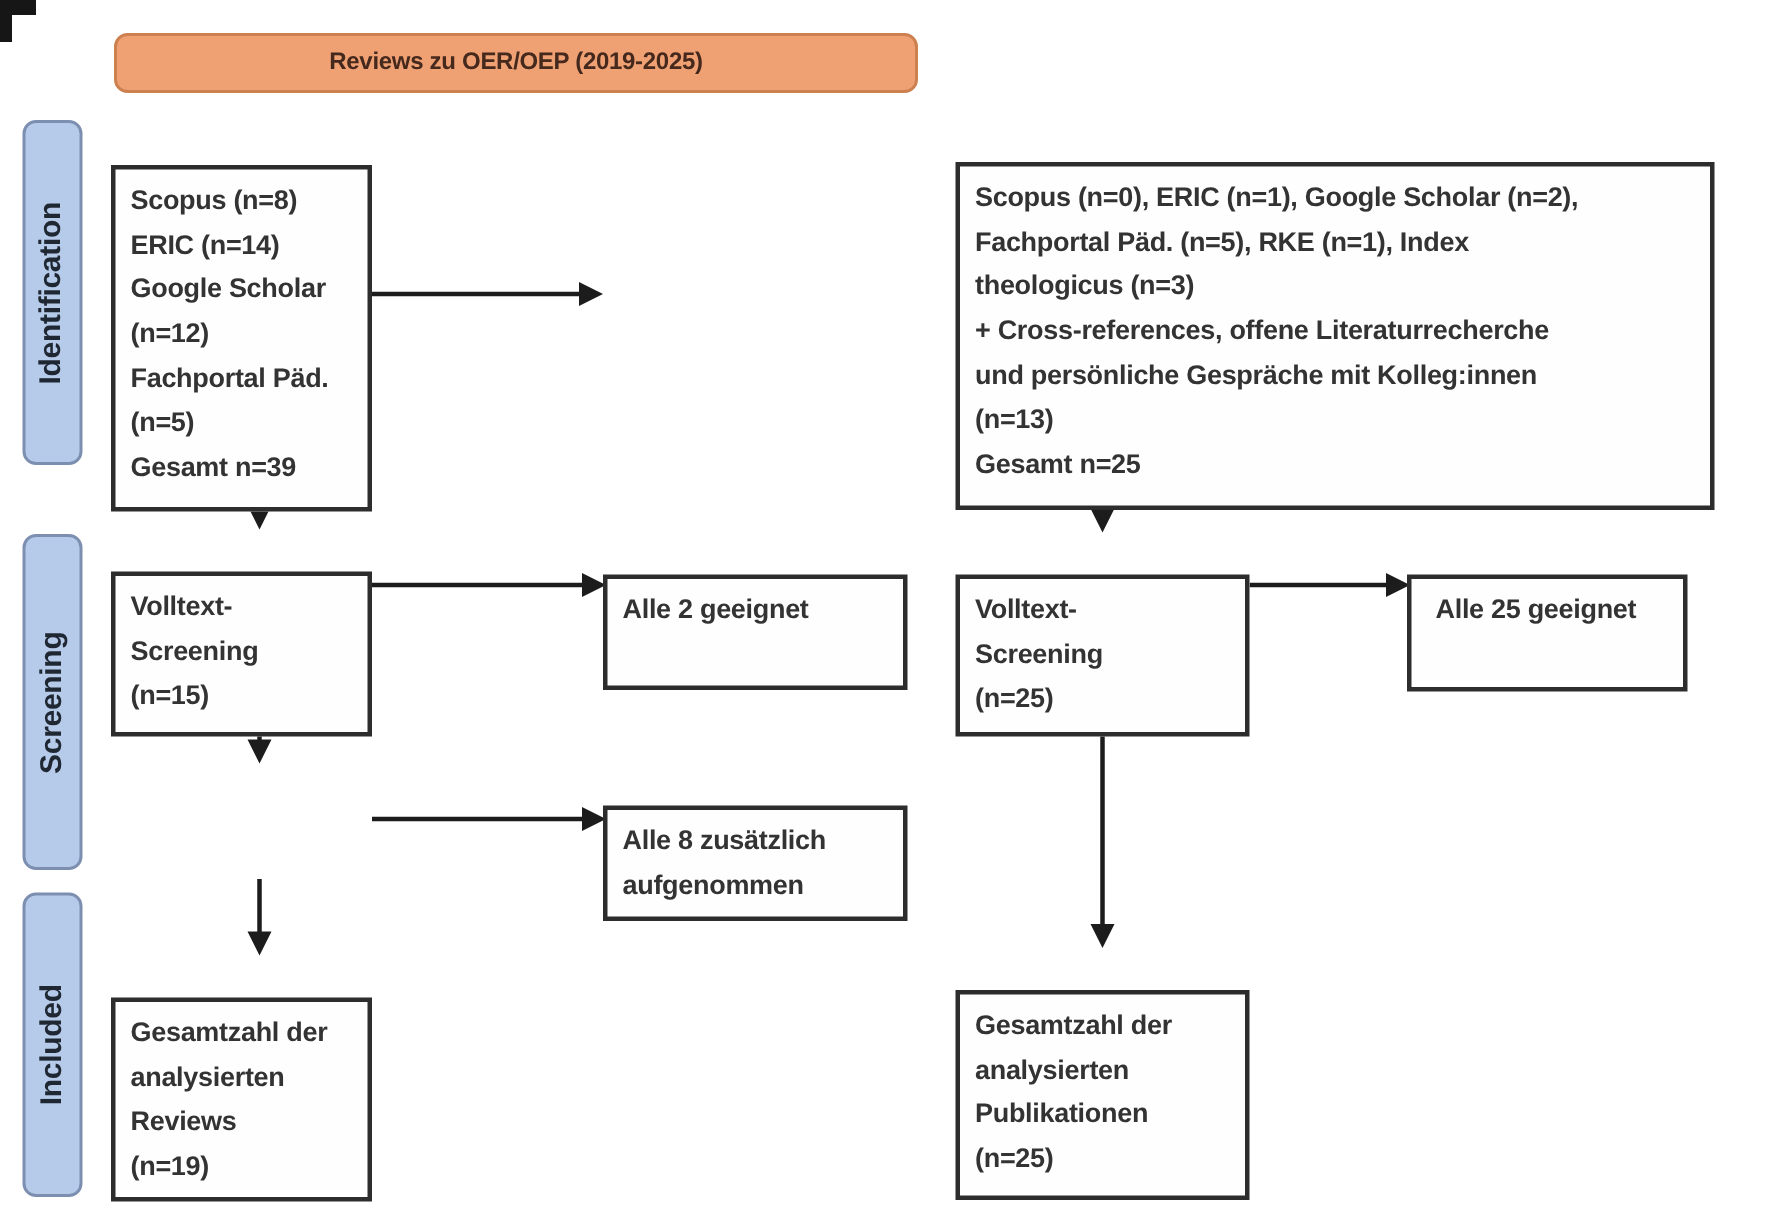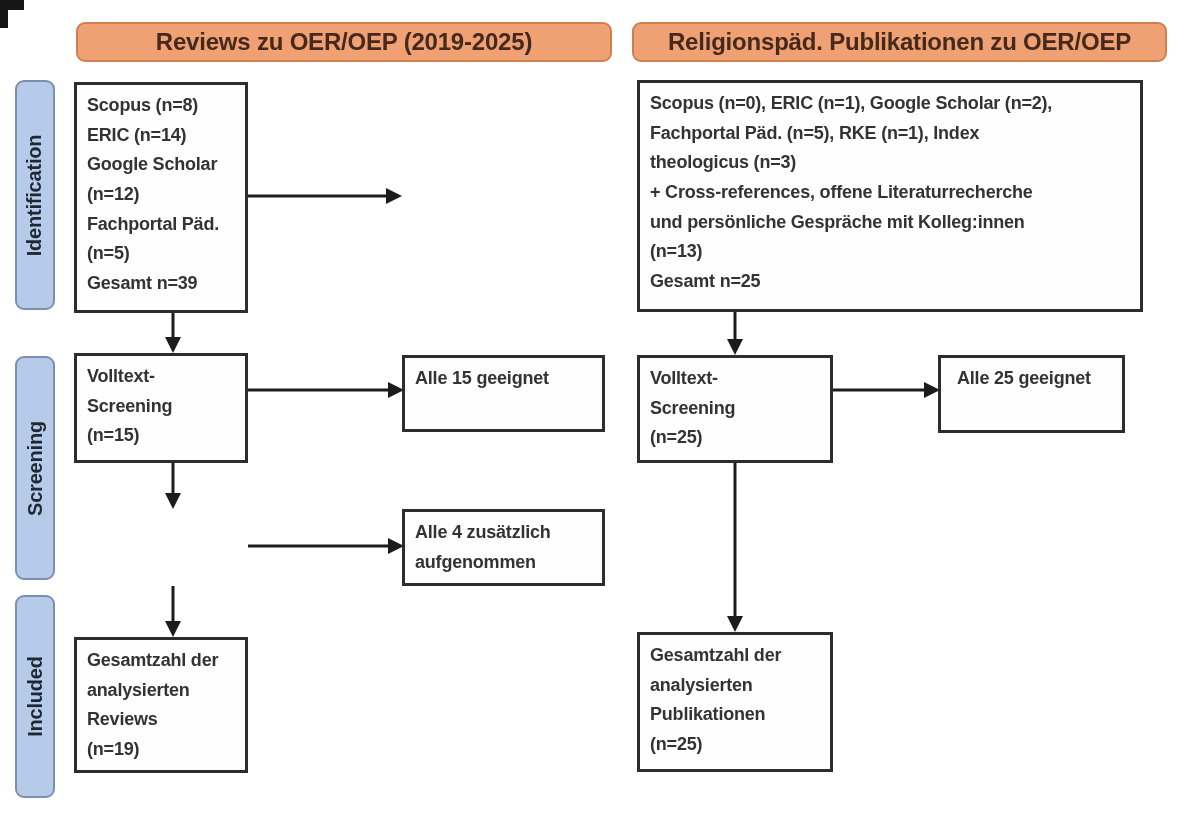--- a/index.html
+++ b/index.html
@@ -14,28 +14,28 @@
     background:var(--page-bg);
     font-family:"Liberation Sans","DejaVu Sans",sans-serif;
   }
   .arrows{position:absolute;left:0;top:0;width:1182px;height:820px;pointer-events:none;}
   .arrows line{stroke:var(--arrow);stroke-width:3;}
   .arrows polygon{fill:var(--arrow);}
   .box{
     position:absolute;box-sizing:border-box;background:#fffefe;
     border:3px solid var(--box-border);
     color:var(--box-text);font-weight:bold;font-size:18px;line-height:1.65;
-    letter-spacing:-0.2px;padding:6px 10px;white-space:pre-line;
+    letter-spacing:-0.2px;padding:6px 10px;white-space:pre-line;margin-top:28px;
   }
   .header-pill{
     position:absolute;box-sizing:border-box;height:40px;
     background:var(--header-fill);border:2px solid var(--header-border);
     border-radius:9px;color:var(--header-text);
     display:flex;align-items:center;justify-content:center;
-    font-weight:bold;font-size:24px;letter-spacing:-0.2px;
+    font-weight:bold;font-size:16px;letter-spacing:-0.2px;
   }
   .stage-pill{
     position:absolute;box-sizing:border-box;width:40px;
     background:var(--stage-fill);border:2px solid var(--stage-border);
     border-radius:9px;display:flex;align-items:center;justify-content:center;
   }
   .stage-pill span{
     transform:rotate(-90deg);white-space:nowrap;
     color:var(--stage-text);font-weight:bold;font-size:20px;letter-spacing:-0.2px;
   }
@@ -84,23 +84,20 @@
       <polygon points="735,632 727,616 743,616"></polygon>
     </g>
   </svg>
 
   <div class="artifact" style="left:0;top:0;width:24px;height:10px;"></div>
   <div class="artifact" style="left:0;top:0;width:8px;height:28px;"></div>
 
   <div class="header-pill" style="left:76px;top:22px;width:536px;">
     <span>Reviews zu OER/OEP (2019-2025)</span>
   </div>
-  <div class="header-pill" style="left:632px;top:22px;width:535px;">
-    <span>Religionspäd. Publikationen zu OER/OEP</span>
-  </div>
 
   <div class="stage-pill" style="left:15px;top:80px;height:230px;">
     <span>Identification</span>
   </div>
   <div class="stage-pill" style="left:15px;top:356px;height:224px;">
     <span>Screening</span>
   </div>
   <div class="stage-pill" style="left:15px;top:595px;height:203px;">
     <span>Included</span>
   </div>
@@ -108,22 +105,22 @@
   <div class="box" style="left:74px;top:82px;width:174px;height:231px;">Scopus (n=8)
 ERIC (n=14)
 Google Scholar
 (n=12)
 Fachportal Päd.
 (n=5)
 Gesamt n=39</div>
   <div class="box" style="left:74px;top:353px;width:174px;height:110px;">Volltext-
 Screening
 (n=15)</div>
-  <div class="box" style="left:402px;top:355px;width:203px;height:77px;">Alle 15 geeignet</div>
-  <div class="box" style="left:402px;top:509px;width:203px;height:77px;">Alle 4 zusätzlich
+  <div class="box" style="left:402px;top:355px;width:203px;height:77px;">Alle 2 geeignet</div>
+  <div class="box" style="left:402px;top:509px;width:203px;height:77px;">Alle 8 zusätzlich
 aufgenommen</div>
   <div class="box" style="left:74px;top:637px;width:174px;height:136px;">Gesamtzahl der
 analysierten
 Reviews
 (n=19)</div>
 
   <div class="box" style="left:637px;top:80px;width:506px;height:232px;">Scopus (n=0), ERIC (n=1), Google Scholar (n=2),
 Fachportal Päd. (n=5), RKE (n=1), Index
 theologicus (n=3)
 + Cross-references, offene Literaturrecherche

